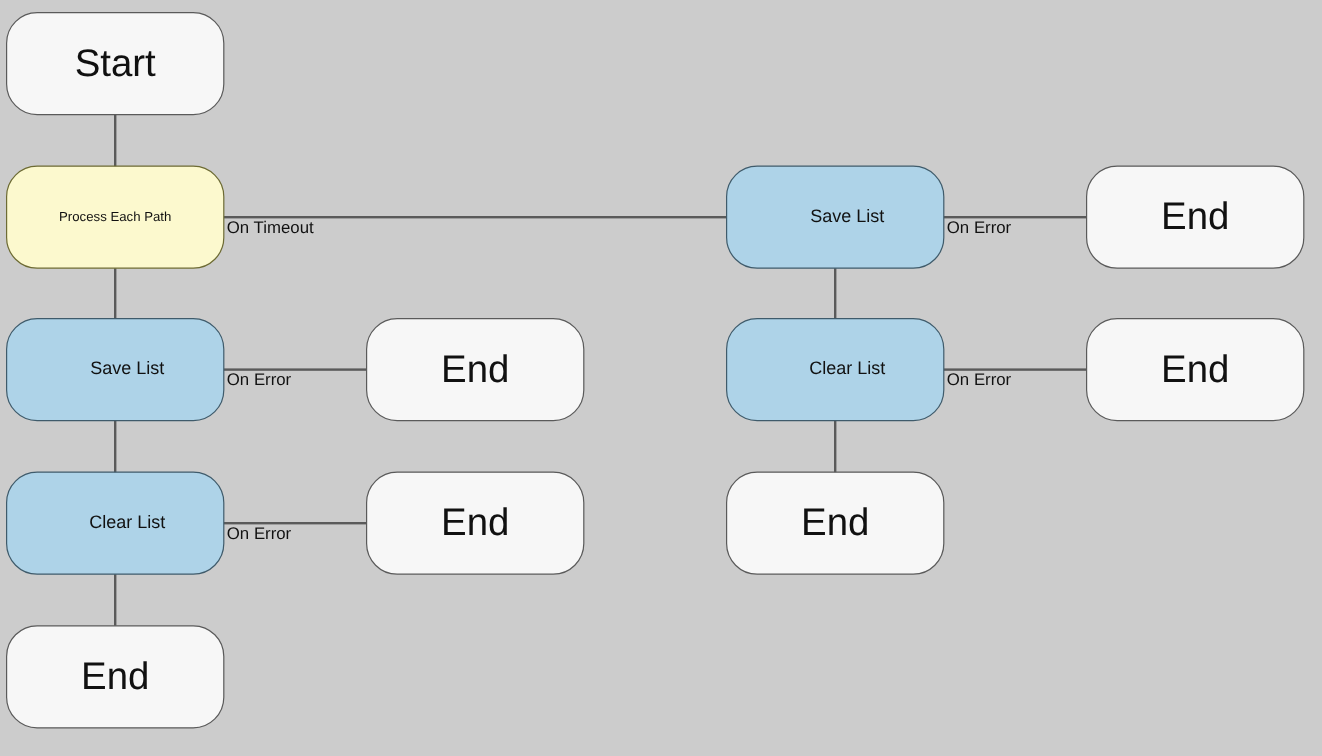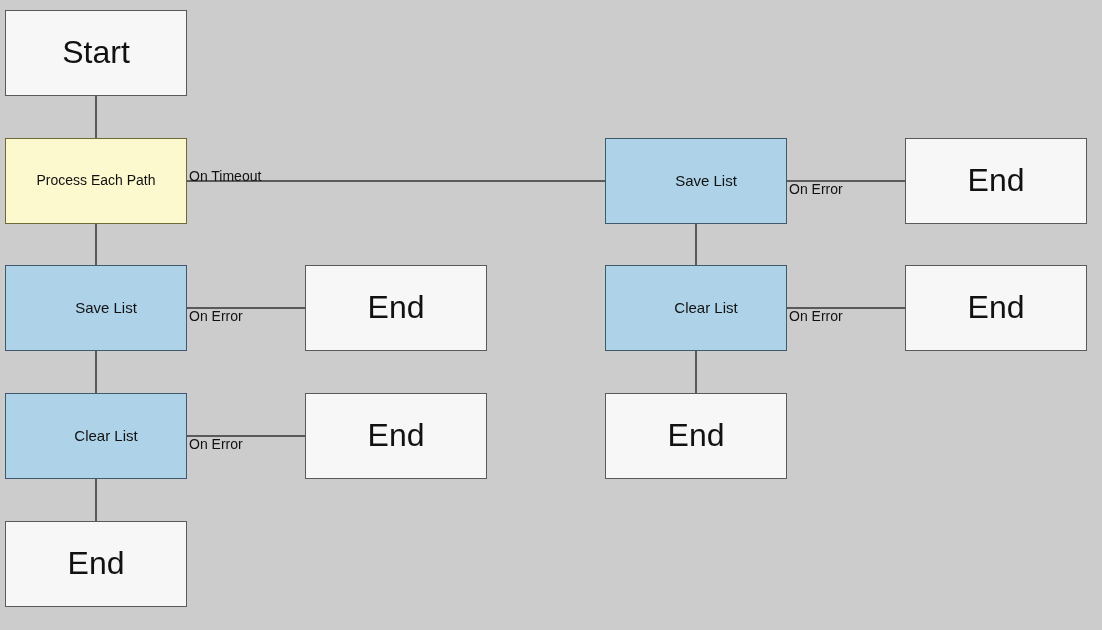--- a/index.html
+++ b/index.html
@@ -18,31 +18,32 @@
   .node {
     position: absolute;
     box-sizing: border-box;
     display: flex;
     align-items: center;
     justify-content: center;
     text-align: center;
     color: #111111;
     line-height: 1.1;
     z-index: 3;
+    border-radius: 26px;
   }
   .node.terminal {
     background: #f7f7f7;
     border: 1px solid #5a5a5a;
     font-size: 32px;
     font-weight: 400;
   }
   .node.loop {
     background: #fcf9ce;
     border: 1px solid #6d6b33;
-    font-size: 14px;
+    font-size: 11px;
   }
   .node.action {
     background: #aed3e8;
     border: 1px solid #3f5b6b;
     font-size: 15px;
     padding-left: 20px;
   }
   .edge {
     position: absolute;
     background: #5a5a5a;
@@ -108,19 +109,19 @@
         <span>End</span>
       </div>
       <div class="node terminal" style="left: 905px; top: 138px; width: 182px; height: 86px;">
         <span>End</span>
       </div>
       <div class="node terminal" style="left: 905px; top: 265px; width: 182px; height: 86px;">
         <span>End</span>
       </div>
     </div>
   <div id="label-layer">
-      <div class="edge-label" style="left: 189px; top: 169px;">On Timeout</div>
+      <div class="edge-label" style="left: 189px; top: 182px;">On Timeout</div>
       <div class="edge-label" style="left: 189px; top: 309px;">On Error</div>
       <div class="edge-label" style="left: 189px; top: 437px;">On Error</div>
       <div class="edge-label" style="left: 789px; top: 182px;">On Error</div>
       <div class="edge-label" style="left: 789px; top: 309px;">On Error</div>
     </div>
 </div>
 
 </body></html>

